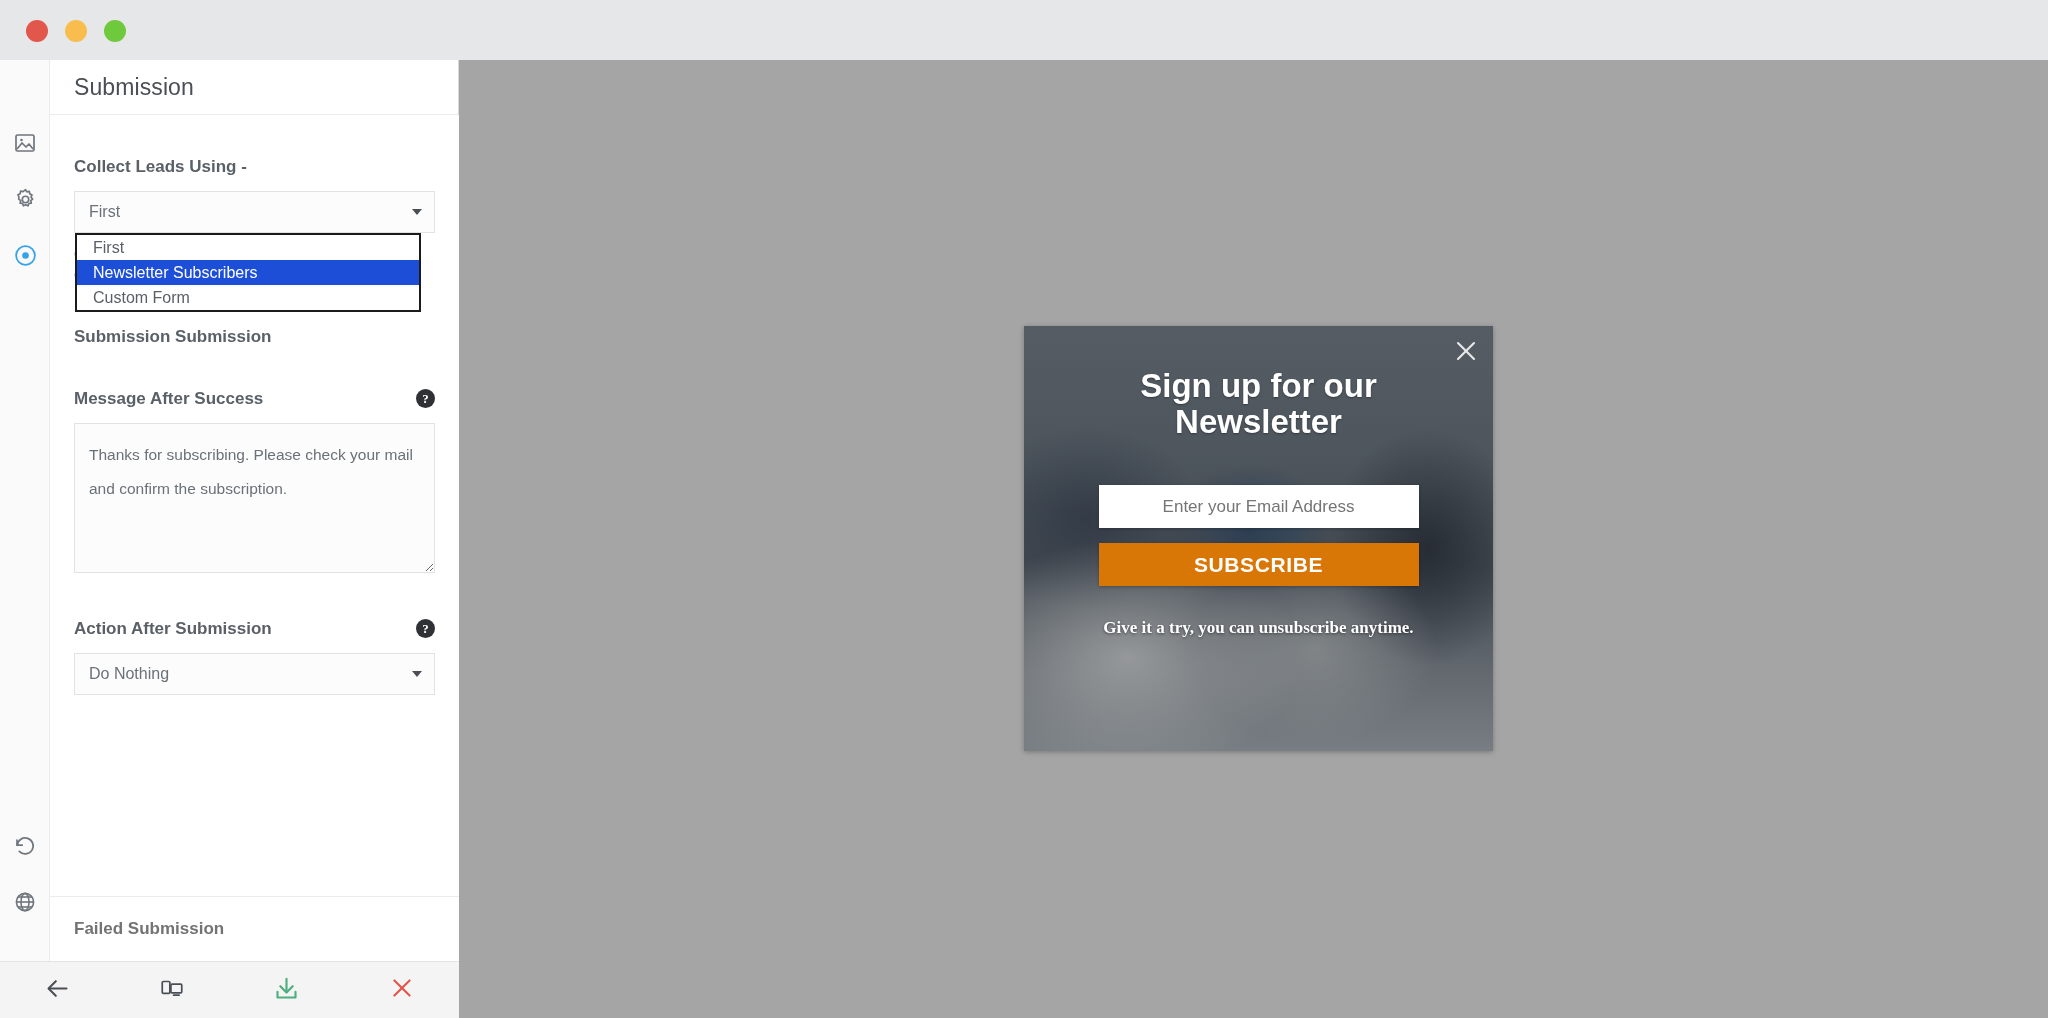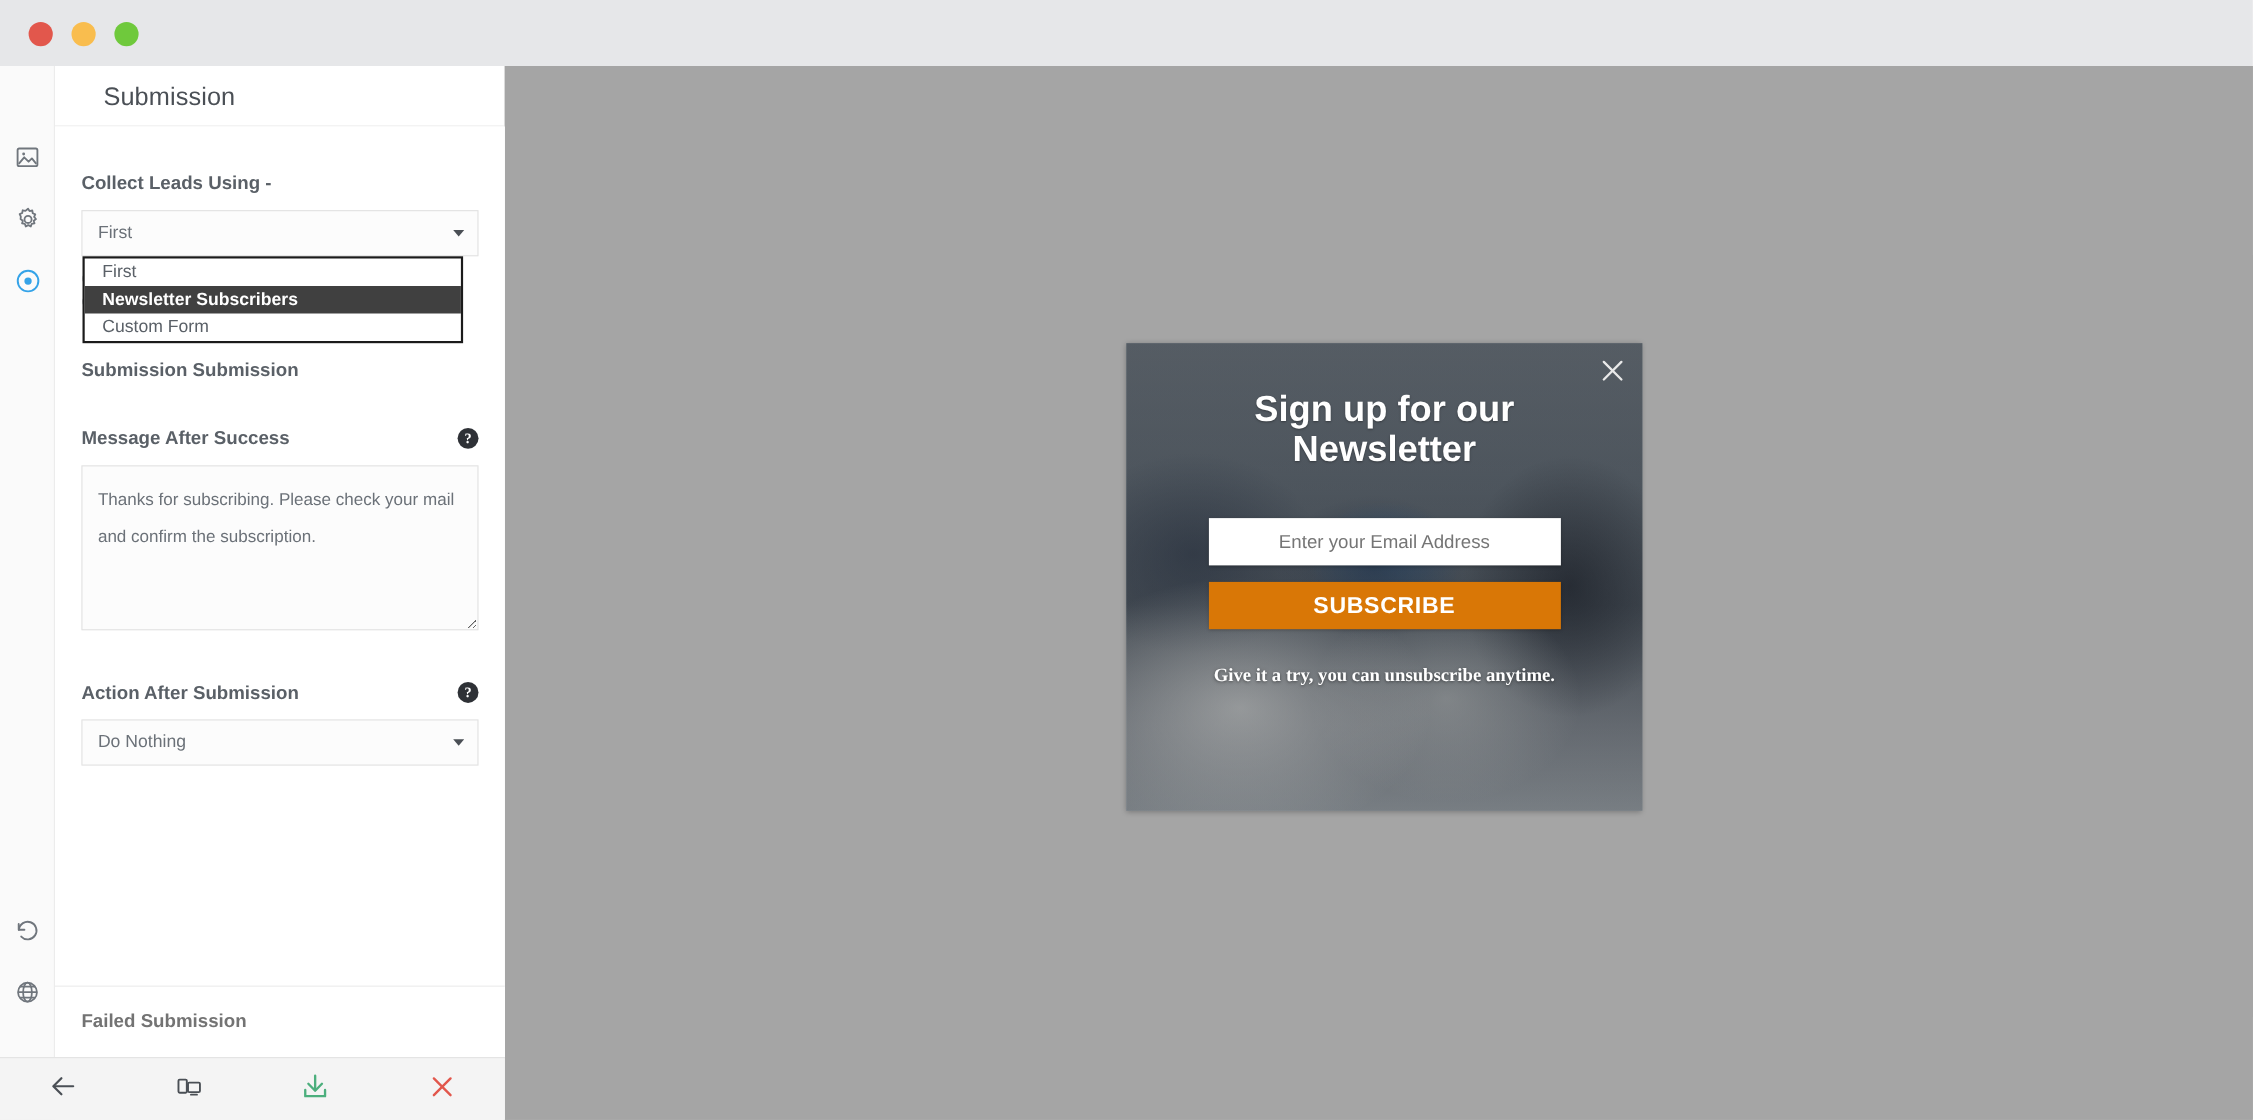--- a/index.html
+++ b/index.html
@@ -55,21 +55,20 @@
   .panel-header {
     height: 55px;
     border-bottom: 1px solid #ececec;
     display: flex; align-items: center;
     padding-left: 24px;
     background: #fff;
   }
   .panel-title {
     font-size: 23px; color: #4a4f55; font-weight: 400;
     letter-spacing: .1px;
-    margin-left: 20px;
   }
   .panel-body {
     position: absolute; top: 55px; left: 0;
     width: 409px; height: 846px;
     overflow: hidden;
     padding: 0 24px;
     background: #fff;
   }
   .field-label {
     font-size: 17px; color: #5a6067; font-weight: 600;
@@ -113,21 +112,21 @@
     background: #fff;
     border: 2px solid #1b1b1b;
     z-index: 40;
   }
   .dd-opt {
     height: 25px; line-height: 25px;
     padding-left: 16px;
     font-size: 16px; color: #5a6067;
     cursor: pointer; white-space: nowrap;
   }
-  .dd-opt.selected { background: #404040; color: #ffffff; font-weight: 700; }
+  .dd-opt.selected { background: #1d4ed8; color: #ffffff; font-weight: 400; }
 
   .help-text {
     font-size: 15.5px; line-height: 1.35;
     color: #5a6067;
     margin-top: 10px;
   }
   .help-text a { color: #3f6fa5; }
 
   textarea.msg {
     width: 100%; height: 150px;
@@ -165,21 +164,21 @@
   }
 
   
   .stage {
     position: absolute; left: 459px; top: 60px;
     width: 1589px; height: 958px;
     background: #a5a5a5;
   }
   .popup {
     position: absolute;
-    left: 565px; top: 252px;
+    left: 565px; top: 266px;
     width: 469px; height: 425px;
     background: #606a72;
     background-image:
       radial-gradient(ellipse 60% 45% at 22% 78%, rgba(232,232,228,.72), rgba(232,232,228,0) 62%),
       radial-gradient(ellipse 40% 34% at 62% 76%, rgba(214,216,212,.55), rgba(214,216,212,0) 65%),
       radial-gradient(ellipse 30% 40% at 86% 52%, rgba(24,28,36,.80), rgba(24,28,36,0) 70%),
       radial-gradient(ellipse 34% 30% at 13% 45%, rgba(40,50,66,.70), rgba(40,50,66,0) 72%),
       radial-gradient(ellipse 26% 22% at 48% 48%, rgba(30,46,70,.62), rgba(30,46,70,0) 70%),
       radial-gradient(ellipse 20% 16% at 50% 46%, rgba(44,120,190,.45), rgba(44,120,190,0) 75%),
       linear-gradient(180deg, #6d757c 0%, #5f6870 30%, #4e565e 56%, #7f848a 82%, #9aa0a4 100%);

